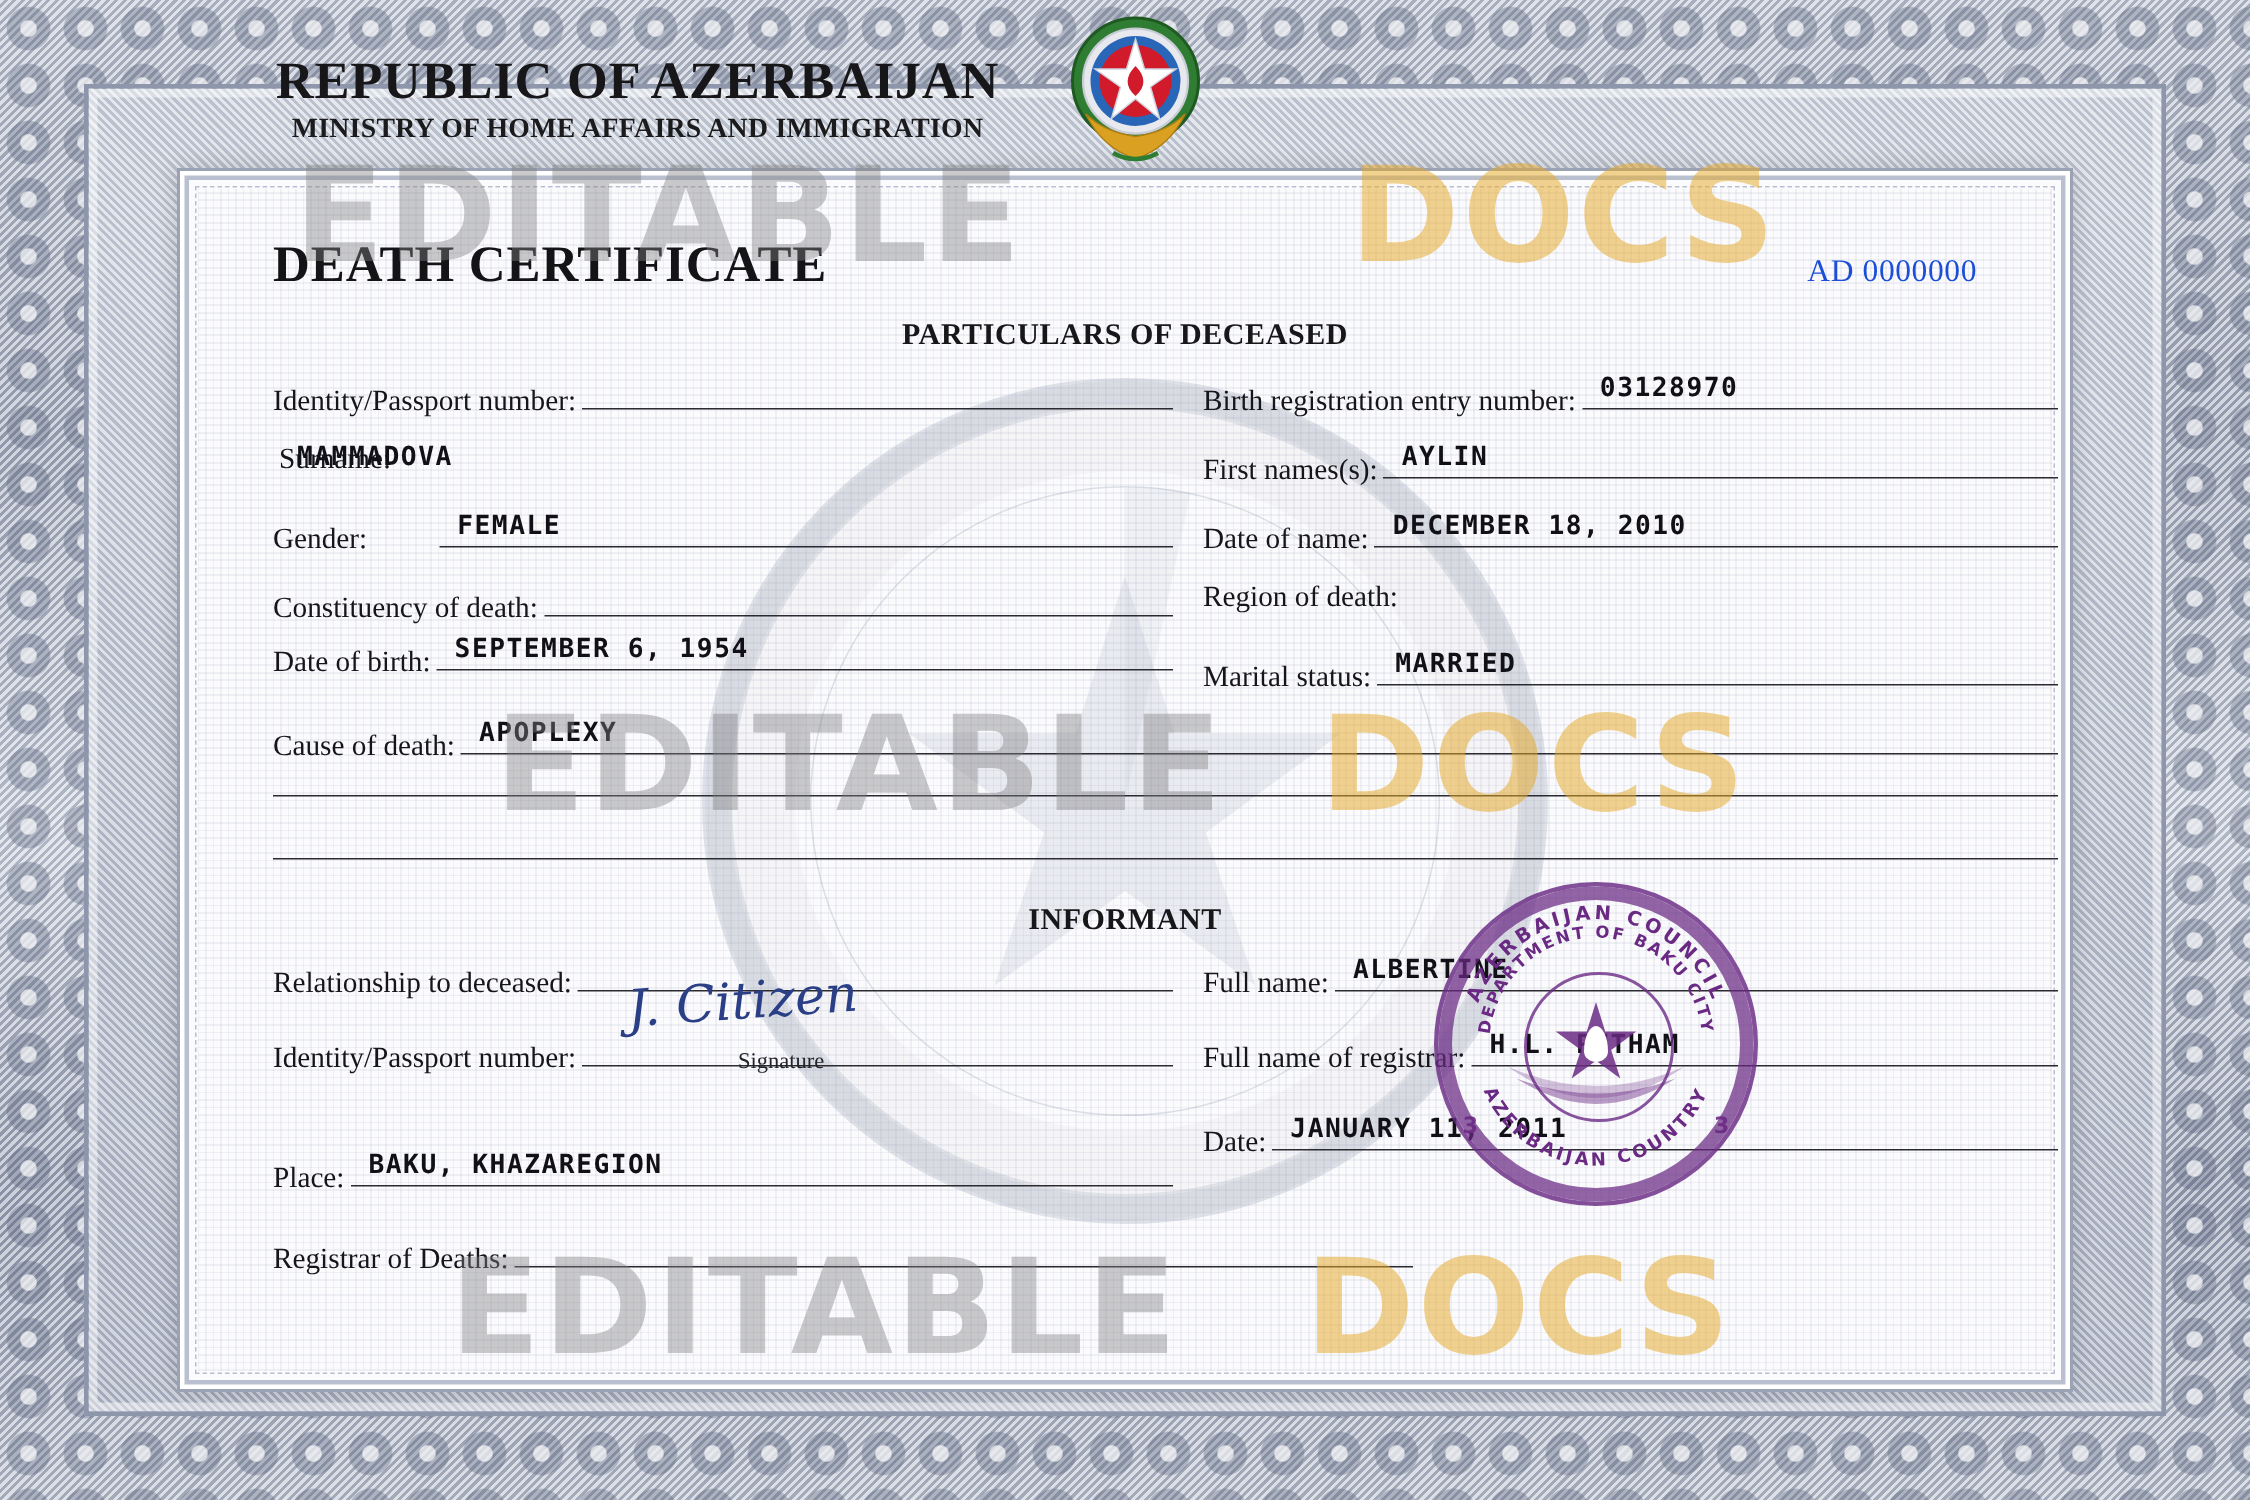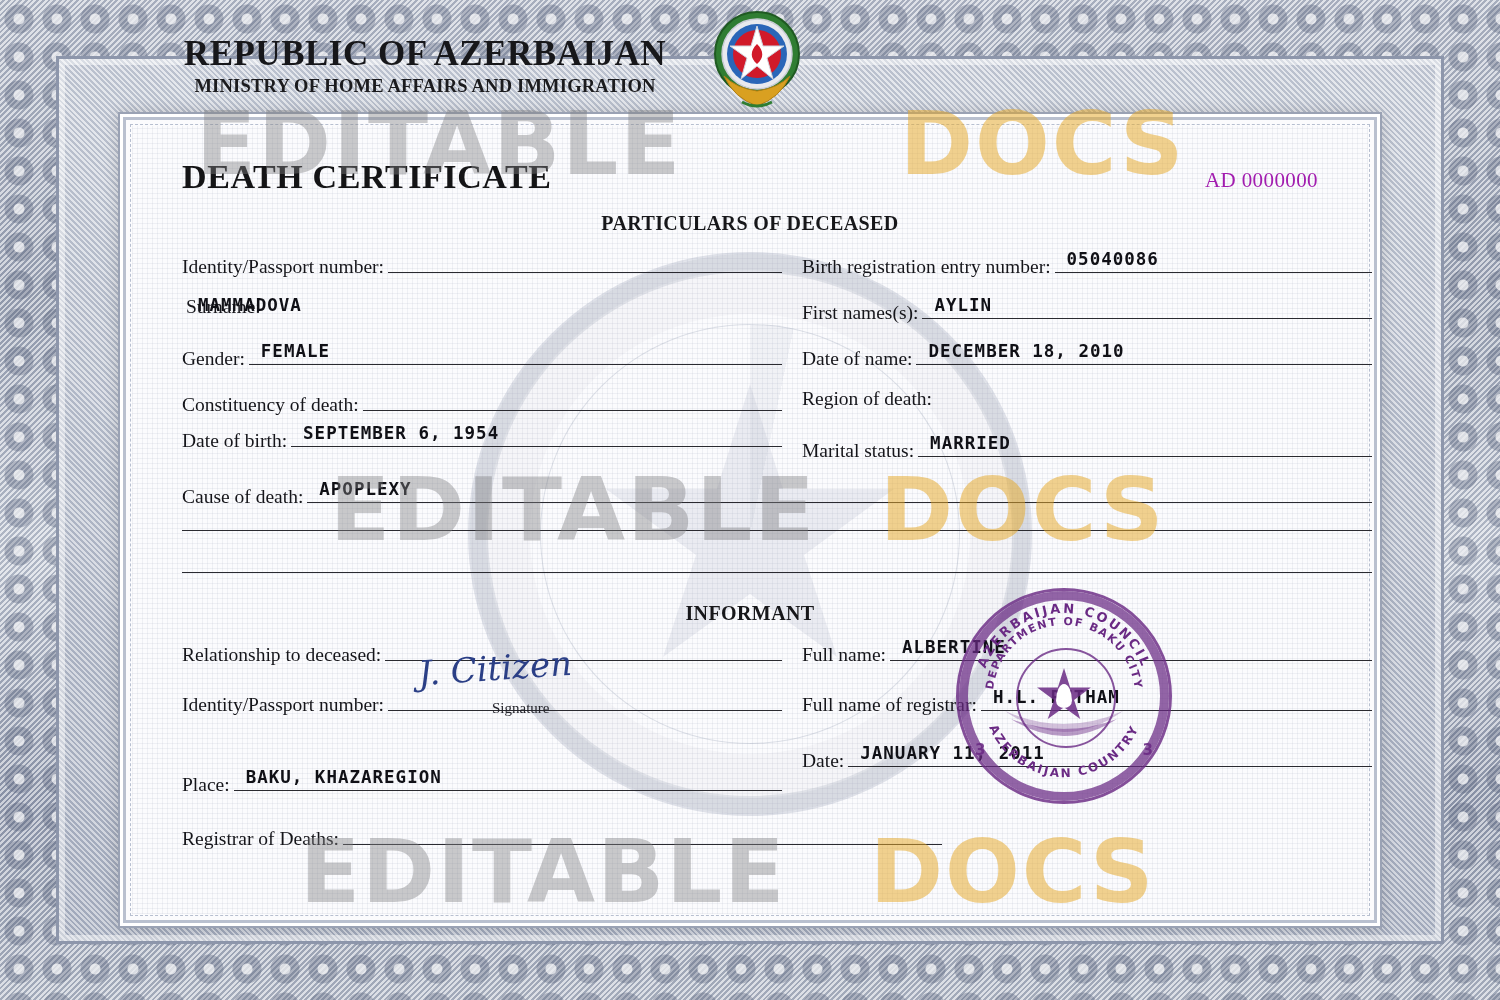--- a/index.html
+++ b/index.html
@@ -164,21 +164,21 @@
     font-size: 34px;
     font-weight: 700;
     letter-spacing: .6px;
     color: #141416;
   }
   .serial {
     position: absolute;
     right: 42px;
     top: 36px;
     font-size: 21px;
-    color: #a21caf;
+    color: #1d4ed8;
     letter-spacing: .4px;
   }
   .section-title {
     position: absolute;
     width: 100%;
     text-align: center;
     font-size: 20px;
     font-weight: 700;
     letter-spacing: .4px;
     color: #17171a;
@@ -339,38 +339,38 @@
 
     <div class="row" style="left:42px; top:118px; width:600px;">
       <span class="lbl">Identity/Passport number:</span>
       <span class="line">
         <span class="val"></span>
       </span>
     </div>
     <div class="row" style="left:662px; top:118px; width:570px;">
       <span class="lbl">Birth registration entry number:</span>
       <span class="line">
-        <span class="val">05040086</span>
+        <span class="val">03128970</span>
       </span>
     </div>
 
     <div class="row" style="left:42px; top:164px; width:600px;flex-direction:column;">
       <span class="lbl">Surname:</span>
       <span class="line">
         <span class="val">MAMMADOVA</span>
       </span>
     </div>
     <div class="row" style="left:662px; top:164px; width:570px;">
       <span class="lbl">First names(s):</span>
       <span class="line">
         <span class="val">AYLIN</span>
       </span>
     </div>
 
-    <div class="row" style="left:42px; top:210px; width:600px;">
+    <div class="row" style="left:42px; top:210px; width:600px;gap:44px;">
       <span class="lbl">Gender:</span>
       <span class="line">
         <span class="val">FEMALE</span>
       </span>
     </div>
     <div class="row" style="left:662px; top:210px; width:570px;">
       <span class="lbl">Date of name:</span>
       <span class="line">
         <span class="val">DECEMBER 18, 2010</span>
       </span>

